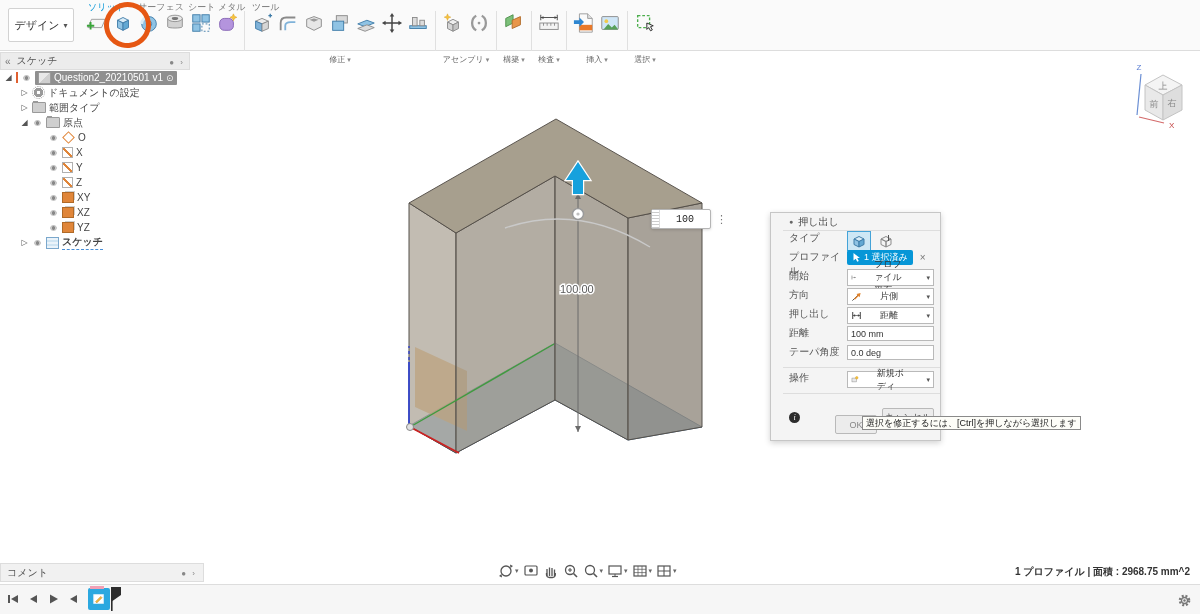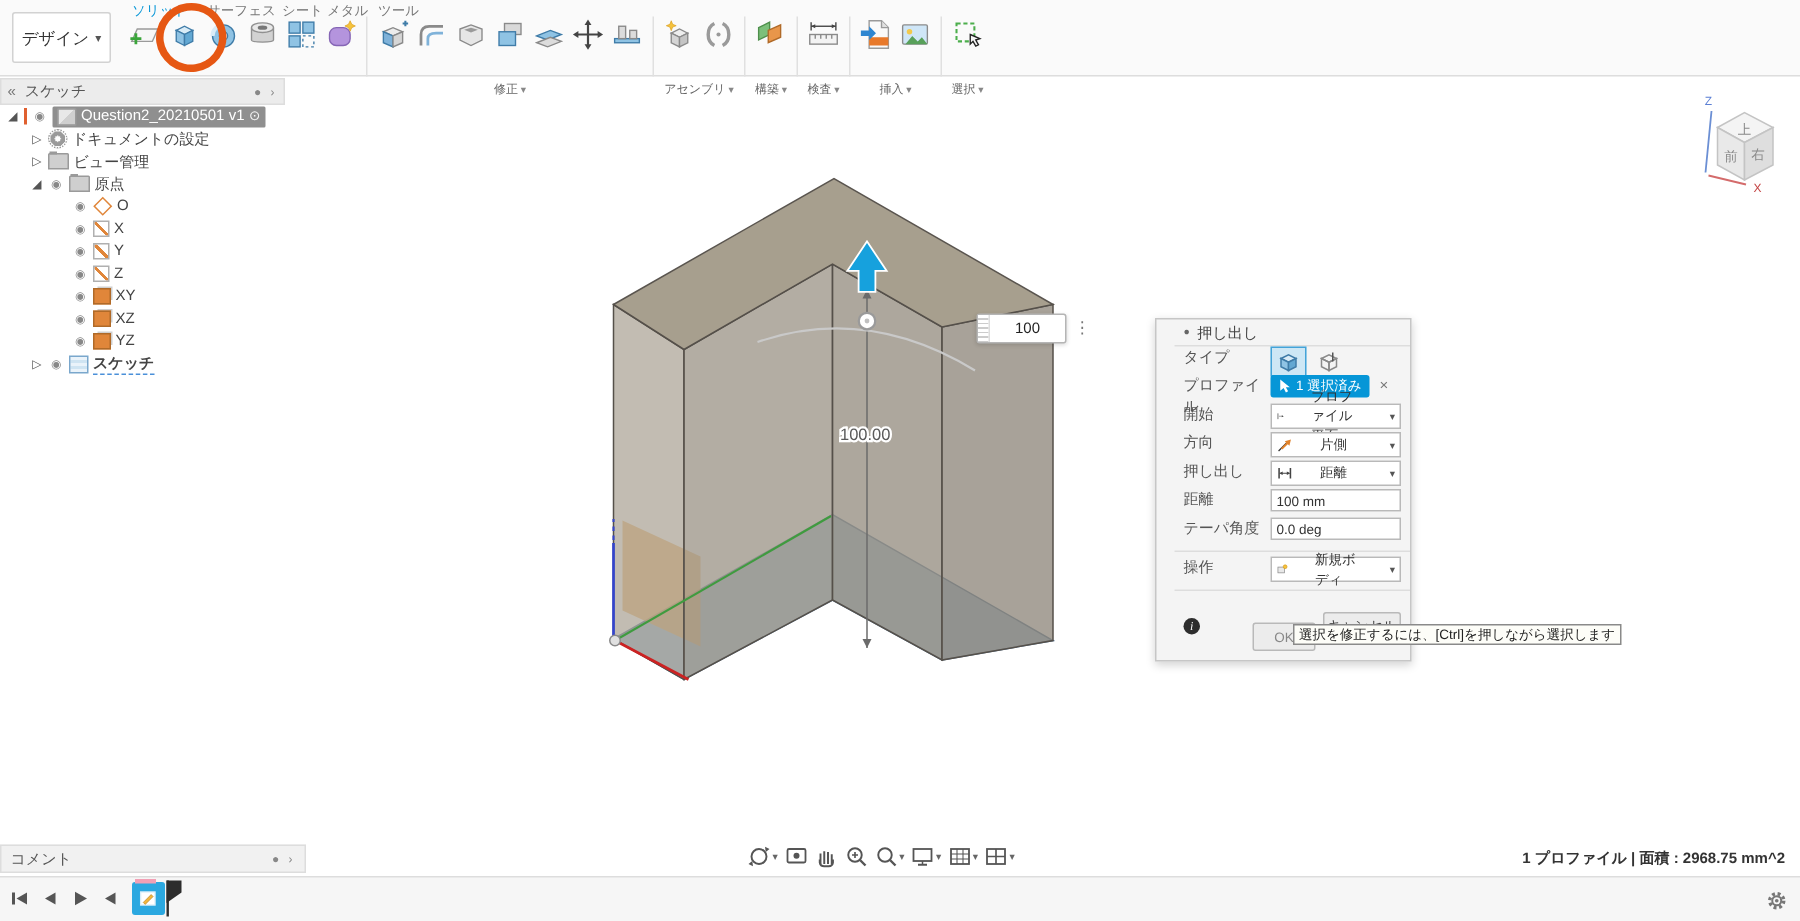--- a/index.html
+++ b/index.html
@@ -58,21 +58,21 @@
   .xclose{color:#777;font-size:10px;margin-left:4px;}
   .dsep{height:1px;background:#ddd;margin:3px 0;}
   #dialog-footer{display:flex;align-items:center;padding:4px 6px 6px 6px;gap:5px;}
   .infoico{width:11px;height:11px;border-radius:50%;background:#2d2d2d;color:#fff;font-size:8px;display:flex;align-items:center;justify-content:center;font-style:italic;font-family:"Liberation Serif",serif;}
   .infoico::before{content:"i";}
   .dbtn{height:17px;border:1px solid #b9b9b9;background:#ececec;font-size:9px;display:flex;align-items:center;justify-content:center;border-radius:2px;}
   .btn-ok{width:40px;color:#888;margin-left:auto;margin-top:14px;}
   .btn-cancel{width:50px;color:#444;}
   
   #dim-widget{position:absolute;left:651px;top:209px;display:flex;align-items:center;z-index:7;}
-  #dim-box{display:flex;align-items:center;height:18px;background:#fff;border:1px solid #b5b5b5;border-radius:2px;box-shadow:0 1px 3px rgba(0,0,0,.15);}
+  #dim-box{display:flex;align-items:center;height:18px;background:#fff;border:1px solid #b5b5b5;border-radius:2px;box-shadow:0 1px 3px rgba(0,0,0,.15);font-family:Liberation Mono, monospace;}
   #dim-grip{width:7px;align-self:stretch;background:repeating-linear-gradient(0deg,#ccc 0 1px,#fff 1px 3px);border-right:1px solid #ddd;}
   #dim-input{width:46px;border:0;font-size:10px;text-align:center;font-family:inherit;color:#222;outline:none;}
   #dim-kebab{margin-left:5px;color:#777;font-size:11px;line-height:10px;}
   #tooltip{position:absolute;left:862px;top:416px;background:#fdfdf8;border:1px solid #8a8a8a;font-size:9px;color:#222;padding:0 3px;height:12px;line-height:12px;z-index:8;white-space:nowrap;}
   
   #comment-bar{position:absolute;left:0;top:563px;width:190px;height:17px;background:#f1f1f1;border:1px solid #ddd;display:flex;align-items:center;padding:0 6px;font-size:10px;color:#555;z-index:6;}
   #comment-bar .hdots{margin-left:auto;color:#888;}
   #comment-bar .hdots::after{content:"● ›";font-size:8px;letter-spacing:2px;}
   #navbar{position:absolute;left:497px;top:562px;display:flex;align-items:center;gap:2px;z-index:6;}
   .navbtn{display:flex;align-items:center;padding:1px;}
@@ -357,21 +357,21 @@
     </span>
   </div>
   <div class="brow" style="margin-left:20px">
     <span class="arr">▷</span>
     <span class="gearico"></span>
     <span>ドキュメントの設定</span>
   </div>
   <div class="brow" style="margin-left:20px">
     <span class="arr">▷</span>
     <span class="foldico"></span>
-    <span>ビュー管理</span>
+    <span>範囲タイプ</span>
   </div>
   <div class="brow" style="margin-left:20px">
     <span class="arr">◢</span>
     <span class="eye"></span>
     <span class="foldico"></span>
     <span>原点</span>
   </div>
   <div class="brow" style="margin-left:48px">
         <span class="eye"></span>
         <span class="oico"></span>

